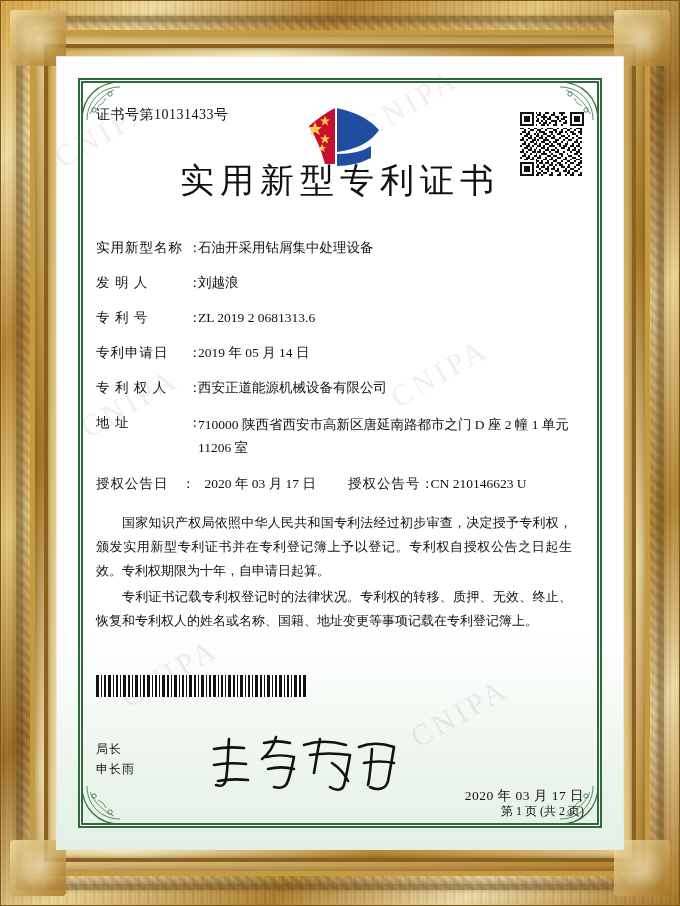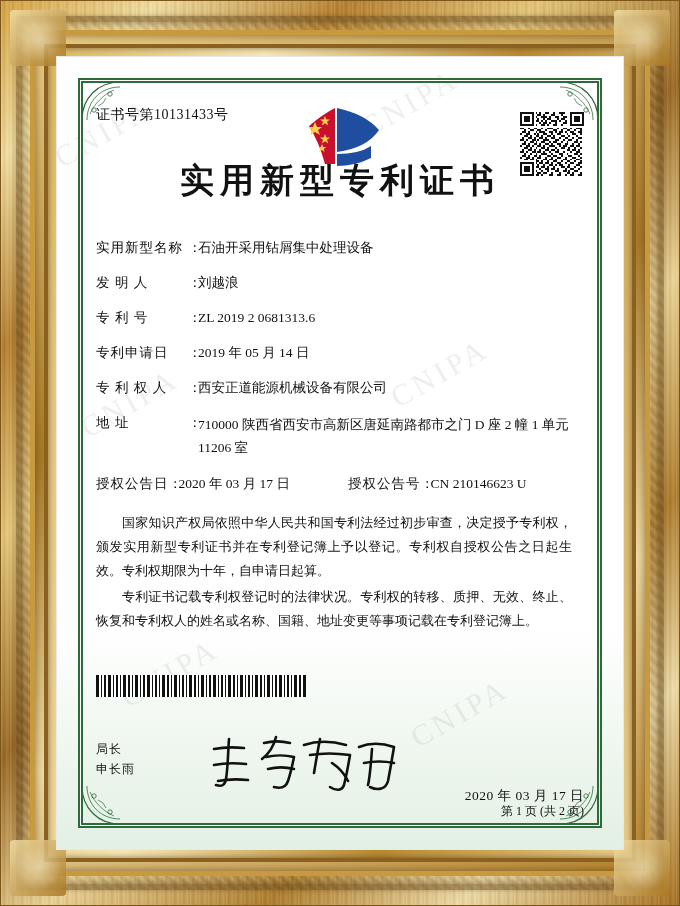--- a/index.html
+++ b/index.html
@@ -169,21 +169,21 @@
     left: 50%;
     transform: translateX(-50%);
     top: 0px;
     width: 130px;
     height: 80px;
   }
 
   .title {
     text-align: center;
     font-size: 34px;
-    font-weight: bold;
+    font-weight: normal;
     letter-spacing: 6px;
     color: #111;
     margin-top: 34px;
     font-family: "DejaVu Serif", "Liberation Serif", serif;
   }
 
   .fields {
     margin-top: 34px;
     font-size: 13.5px;
     color: #111;
@@ -196,21 +196,21 @@
   .field-label {
     width: 92px;
     flex: 0 0 92px;
     letter-spacing: 1px;
   }
   .field-colon { width: 10px; flex: 0 0 10px; }
   .field-value { flex: 1 1 auto; }
   .field-value.indent-wrap { line-height: 1.75; }
 
   .row-split { display: flex; margin-bottom: 10px; }
-  .row-split .left { display: flex; flex: 0 0 252px; }
+  .row-split .left { display: flex; flex: 0 0 252px; gap: 13px; }
   .row-split .right { display: flex; flex: 1 1 auto; }
   .split-label { letter-spacing: 1px; }
 
   .paragraphs {
     margin-top: 16px;
     font-size: 13px;
     line-height: 1.85;
     color: #111;
     text-align: justify;
   }

